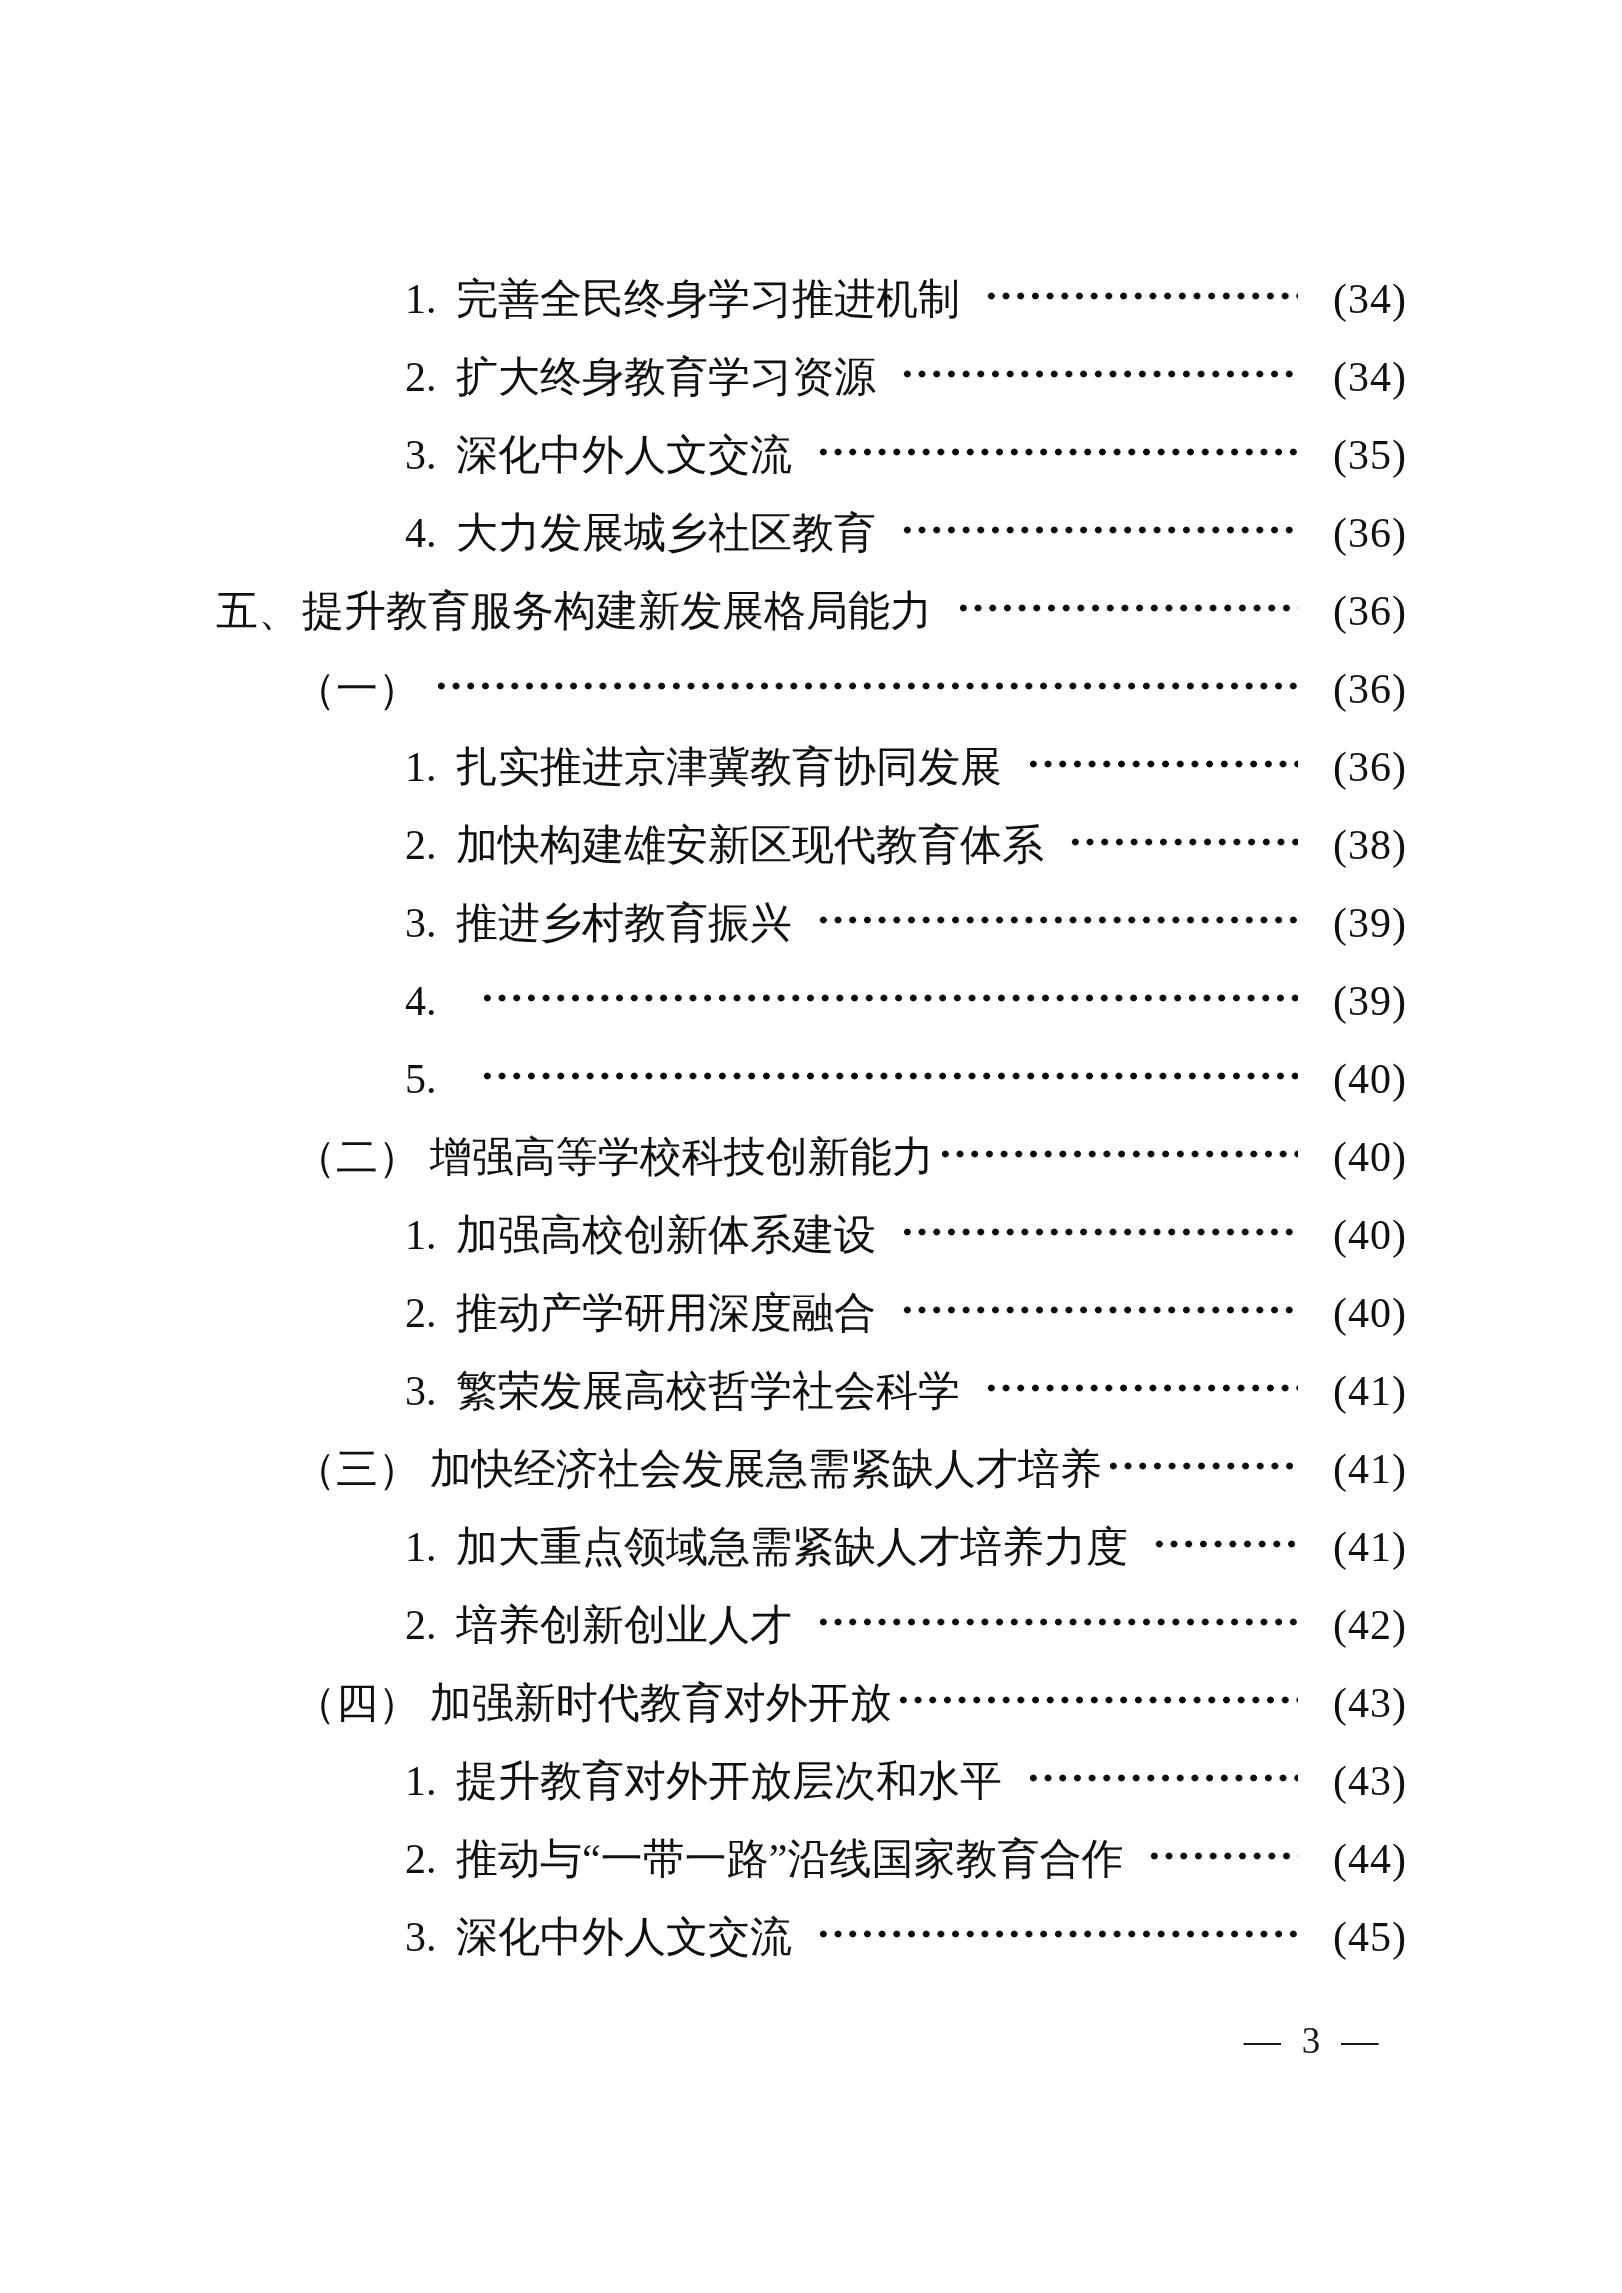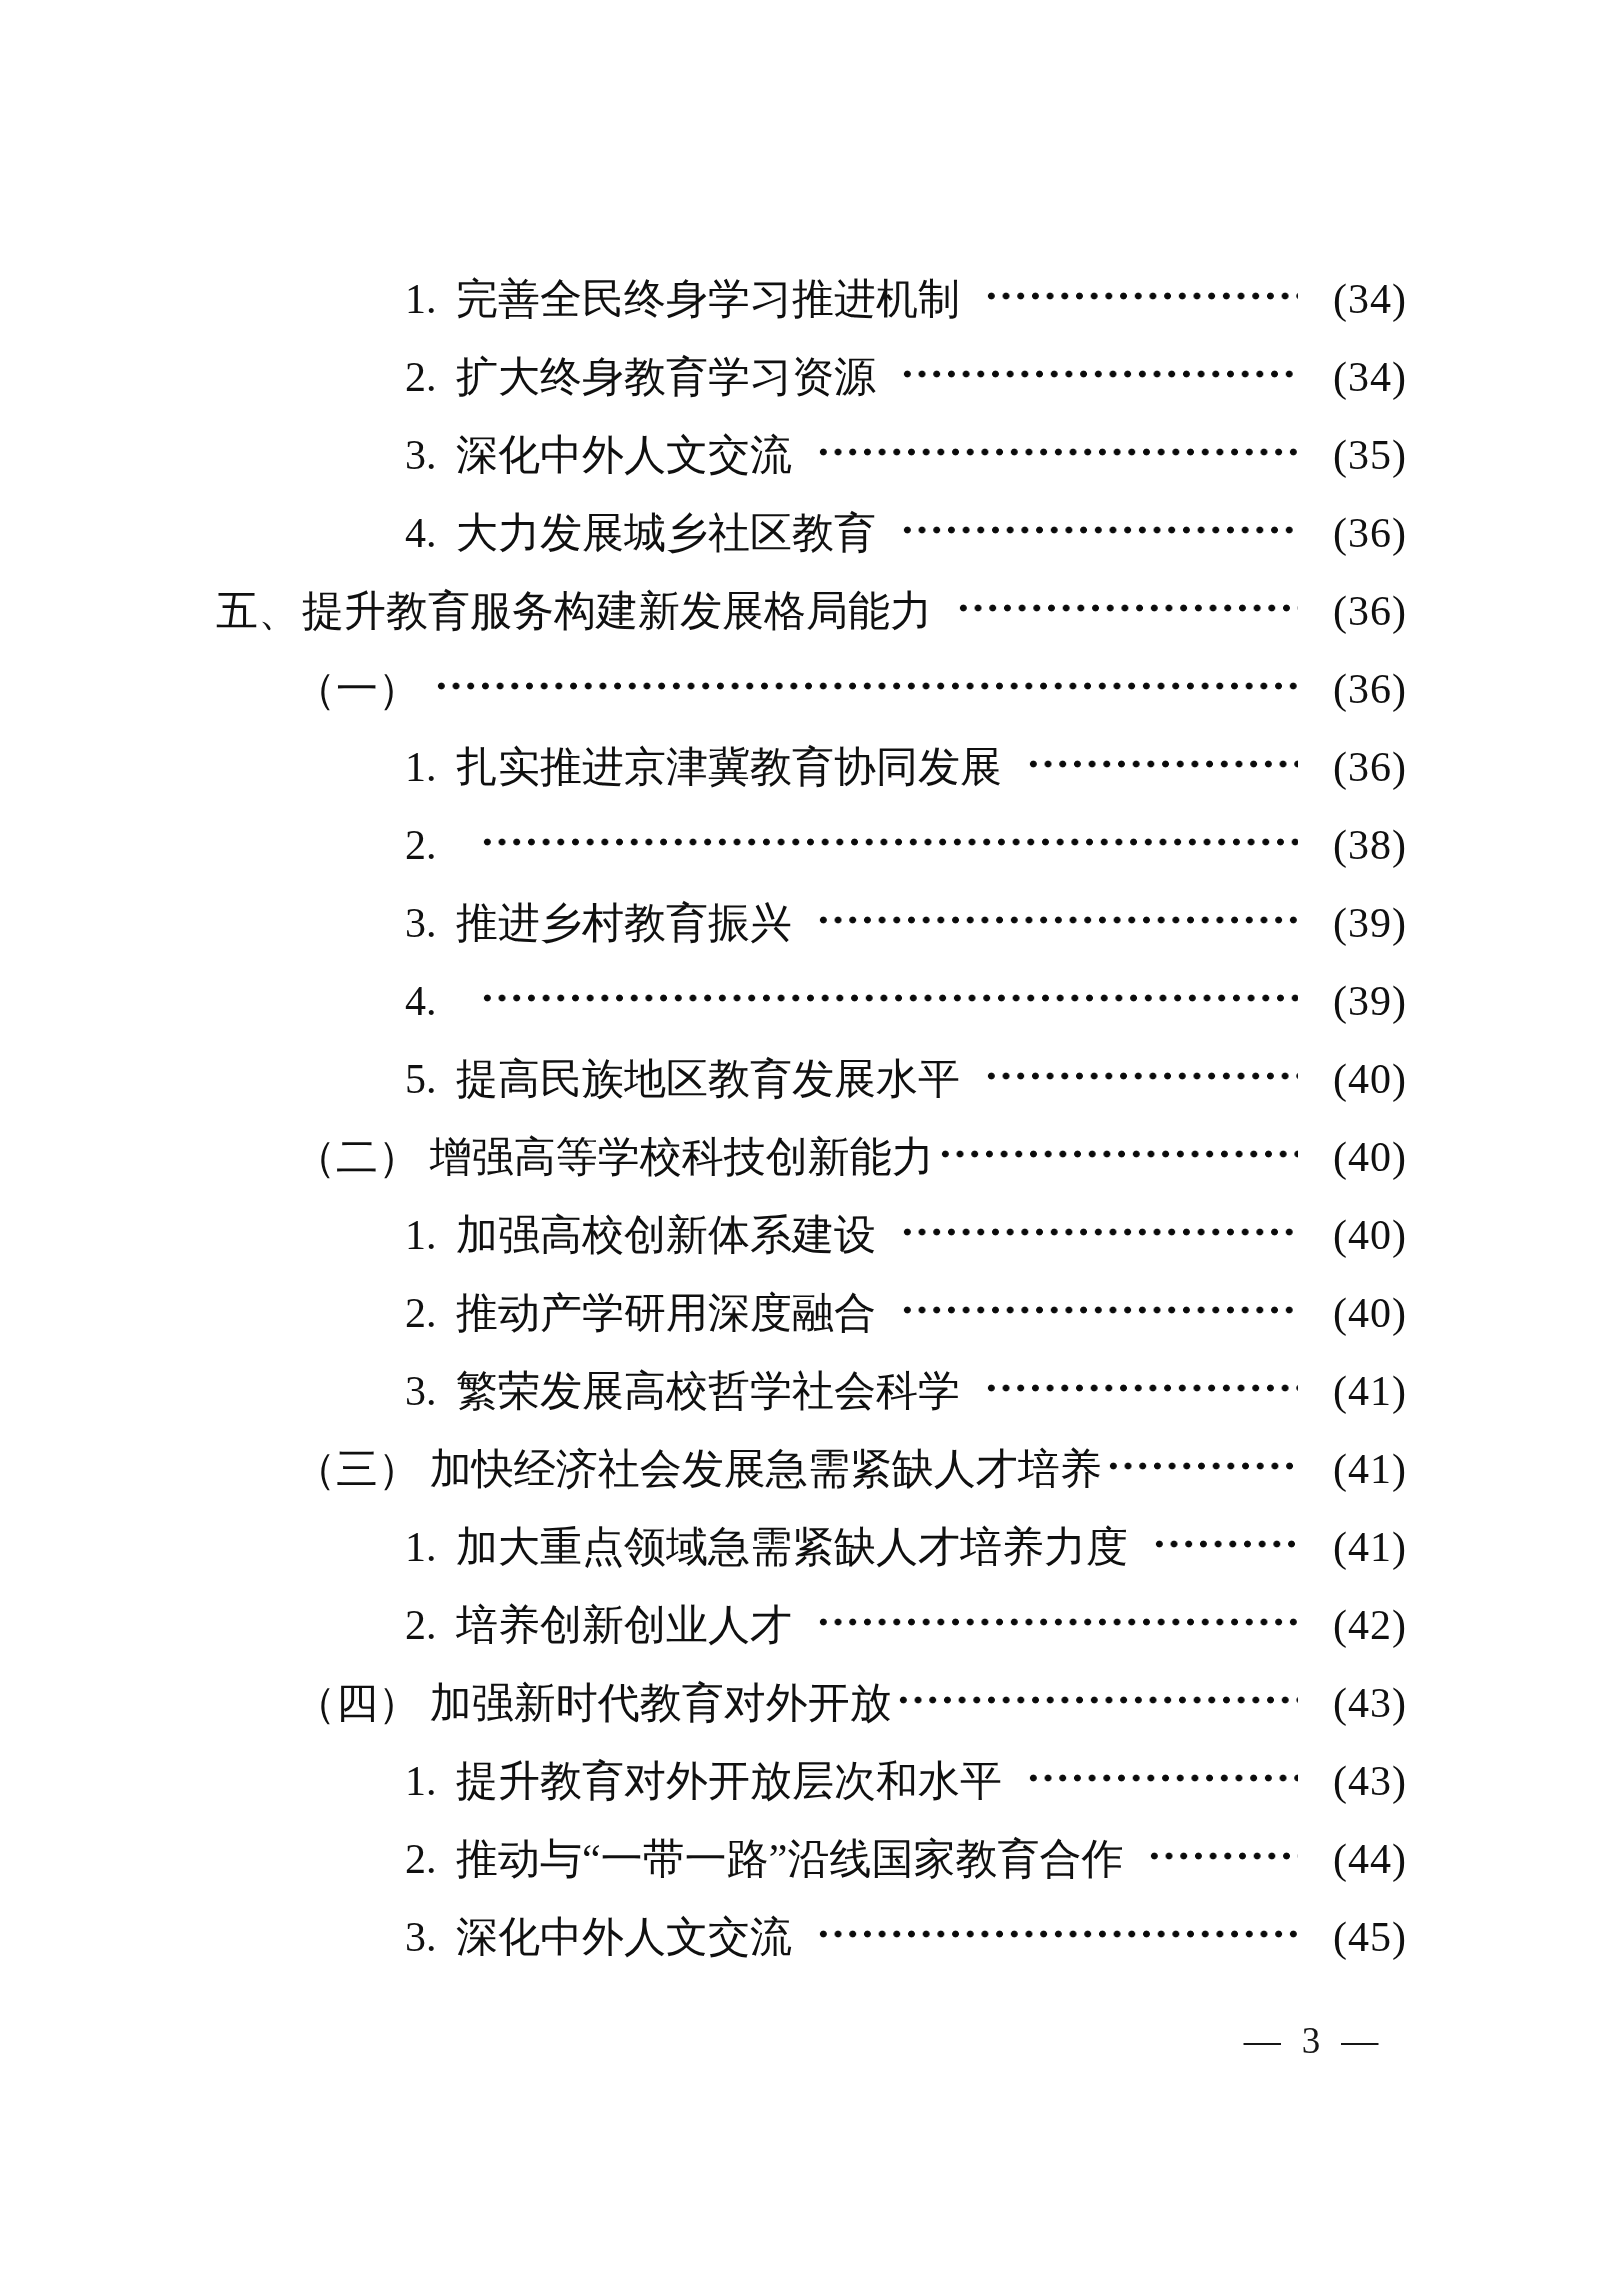--- a/index.html
+++ b/index.html
@@ -110,37 +110,37 @@
     <span class="pageno">(36)</span>
   </div>
       <div class="row level-3">
     <span class="num">1.</span>
     <span class="title">扎实推进京津冀教育协同发展</span>
     <span class="leader"></span>
     <span class="pageno">(36)</span>
   </div>
       <div class="row level-3">
     <span class="num">2.</span>
+    <span class="title">加快构建雄安新区现代教育体系</span>
     <span class="leader"></span>
     <span class="pageno">(38)</span>
   </div>
       <div class="row level-3">
     <span class="num">3.</span>
     <span class="title">推进乡村教育振兴</span>
     <span class="leader"></span>
     <span class="pageno">(39)</span>
   </div>
       <div class="row level-3">
     <span class="num">4.</span>
     <span class="leader"></span>
     <span class="pageno">(39)</span>
   </div>
       <div class="row level-3">
     <span class="num">5.</span>
-    <span class="title">提高民族地区教育发展水平</span>
     <span class="leader"></span>
     <span class="pageno">(40)</span>
   </div>
       <div class="row level-2">
     <span class="num">（二）</span>
     <span class="title">增强高等学校科技创新能力</span>
     <span class="leader"></span>
     <span class="pageno">(40)</span>
   </div>
       <div class="row level-3">

